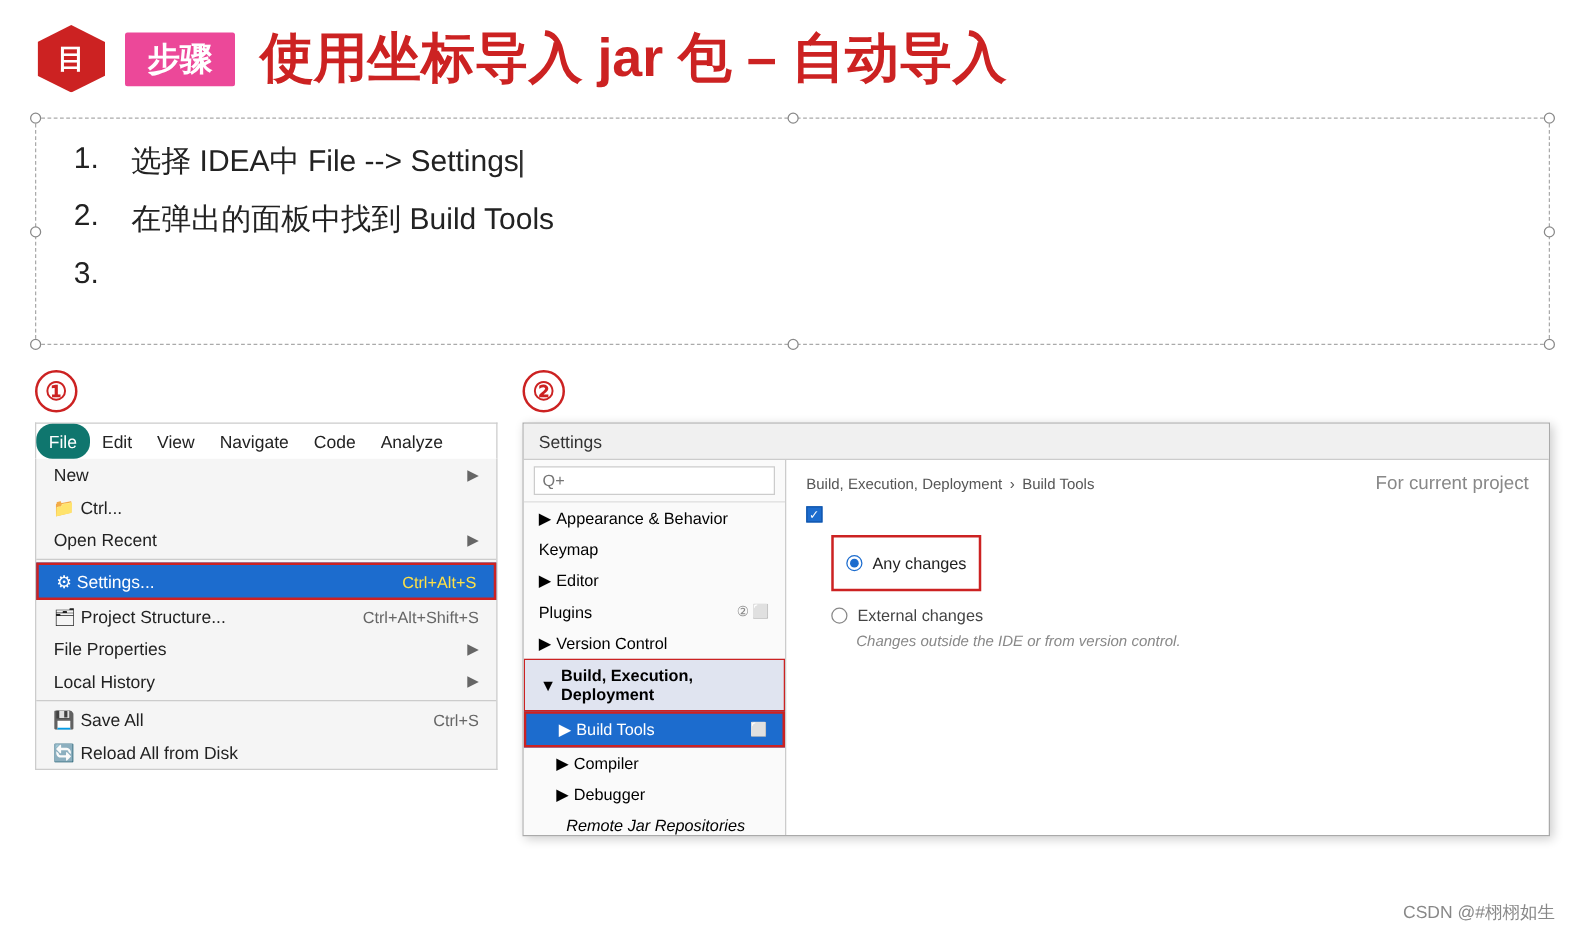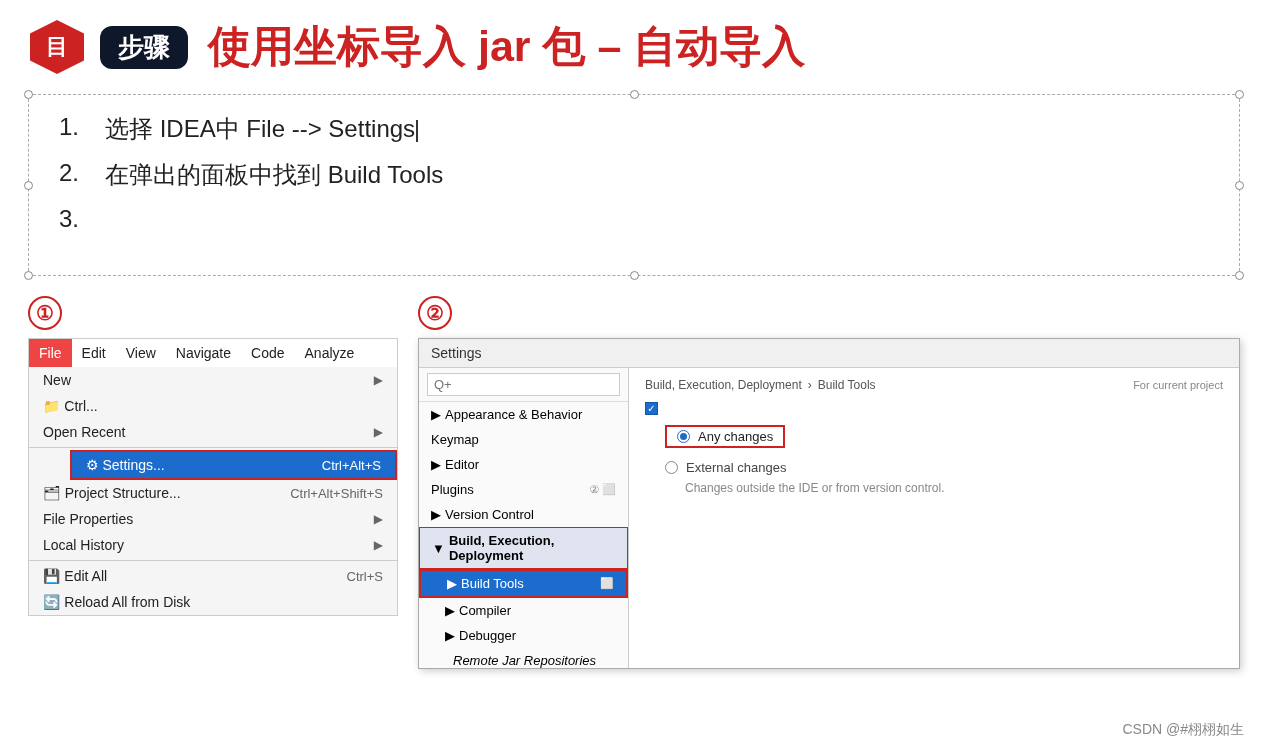--- a/index.html
+++ b/index.html
@@ -28,26 +28,26 @@
       align-items: center;
       justify-content: center;
       flex-shrink: 0;
     }
     .header-icon-inner {
       color: white;
       font-size: 22px;
       font-weight: bold;
     }
     .header-badge {
-      background: #0f172a;
+      background: #ec4899;
       color: white;
       font-size: 26px;
       font-weight: bold;
       padding: 4px 18px;
-      border-radius: 12px;
+      border-radius: 2px;
     }
     .header-title {
       color: #cc2222;
       font-size: 43px;
       font-weight: bold;
       margin-left: 4px;
     }
 
     
     .content-box {
@@ -133,22 +133,23 @@
       border-left: 1px solid #ccc;
       border-right: 1px solid #ccc;
     }
     .menu-item-top {
       padding: 6px 10px;
       font-size: 14px;
       color: #222;
       cursor: pointer;
     }
     .menu-item-top.active {
-      background: #ef4444;
-      color: white;
+      background: #0f766e;
+      color: white;
+      border-radius: 13px;
     }
     .menu-dropdown {
       background: #f5f5f5;
       border: 1px solid #ccc;
       border-top: none;
       min-width: 370px;
     }
     .menu-row {
       display: flex;
       align-items: center;
@@ -156,30 +157,29 @@
       font-size: 14px;
       color: #222;
       cursor: pointer;
       justify-content: space-between;
       border-bottom: none;
     }
     .menu-row.highlighted {
       background: #1c6cce;
       color: white;
       border: 2px solid #cc2222;
-      margin-left: 41px;
     }
     .menu-row .arrow { font-size: 12px; color: #666; }
     .menu-separator {
       height: 1px;
       background: #ccc;
       margin: 2px 0;
     }
     .shortcut { color: #666; font-size: 13px; }
-    .menu-row.highlighted .shortcut { color: #ffffff; }
+    .menu-row.highlighted .shortcut { color: #fde047; }
 
     
     .panel2 {
       flex: 1;
     }
     .settings-dialog {
       background: #fff;
       border: 1px solid #aaa;
       box-shadow: 2px 2px 8px rgba(0,0,0,0.2);
       min-height: 320px;
@@ -242,21 +242,21 @@
       color: #555;
       font-size: 12px;
       margin-bottom: 10px;
       display: flex;
       align-items: center;
       gap: 6px;
     }
     .settings-breadcrumb .for-project {
       margin-left: auto;
       color: #888;
-      font-size: 11px;
+      font-size: 15px;
       text-align: center;
     }
     .reload-label {
       font-size: 13px;
       margin-bottom: 10px;
       display: flex;
       align-items: center;
       gap: 6px;
     }
     .checkbox-blue {
@@ -287,29 +287,29 @@
       border-color: #1c6cce;
     }
     .radio-dot.selected::after {
       content: '';
       width: 7px; height: 7px;
       background: #1c6cce;
       border-radius: 50%;
     }
     .any-changes-box {
       border: 2px solid #cc2222;
-      padding: 2px 10px;
+      padding: 13px 10px;
       display: inline-flex;
       align-items: center;
       gap: 8px;
       margin-left: 20px;
       margin-bottom: 6px;
     }
     .ext-changes { margin-left: 20px; color: #444; }
-    .ext-desc { margin-left: 40px; color: #888; font-size: 12px; }
+    .ext-desc { margin-left: 40px; color: #888; font-size: 12px; font-style: italic; }
 
     
     .watermark {
       position: absolute;
       bottom: 14px;
       right: 24px;
       font-size: 14px;
       color: #888;
     }
   </style>
@@ -386,21 +386,21 @@
       <div class="menu-row">
         <span>File Properties</span>
         <span class="arrow">▶</span>
       </div>
       <div class="menu-row">
         <span>Local History</span>
         <span class="arrow">▶</span>
       </div>
       <div class="menu-separator"></div>
       <div class="menu-row">
-        <span>💾 Edit All</span>
+        <span>💾 Save All</span>
         <span class="shortcut">Ctrl+S</span>
       </div>
       <div class="menu-row">
         <span>🔄 Reload All from Disk</span>
       </div>
     </div>
   </div>
 
   <div class="panel2">
     <div class="circle-num">②</div>

